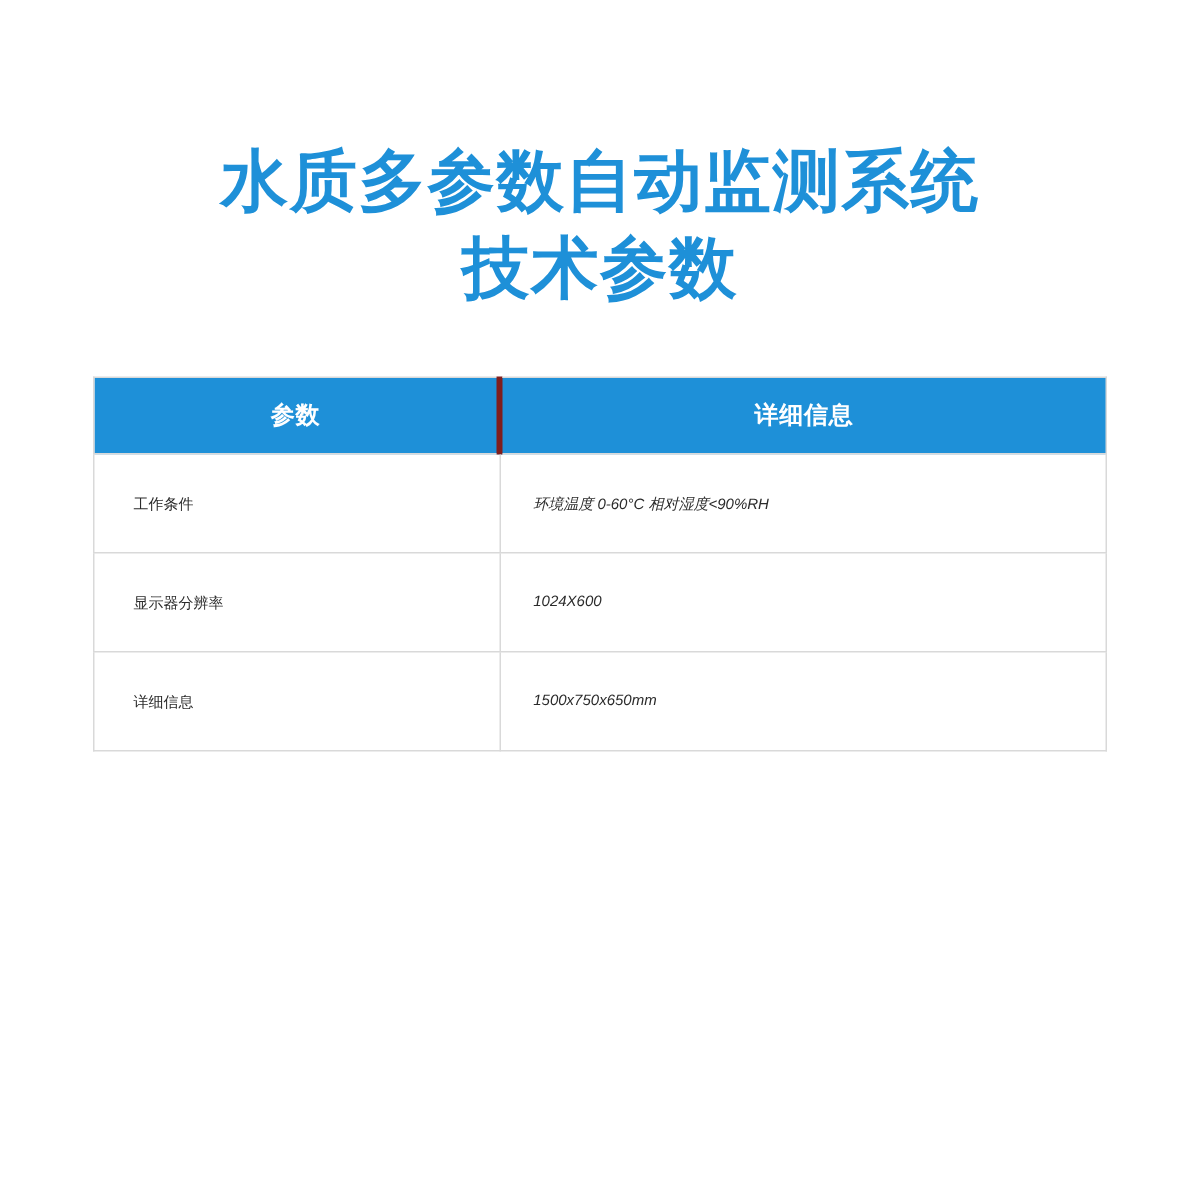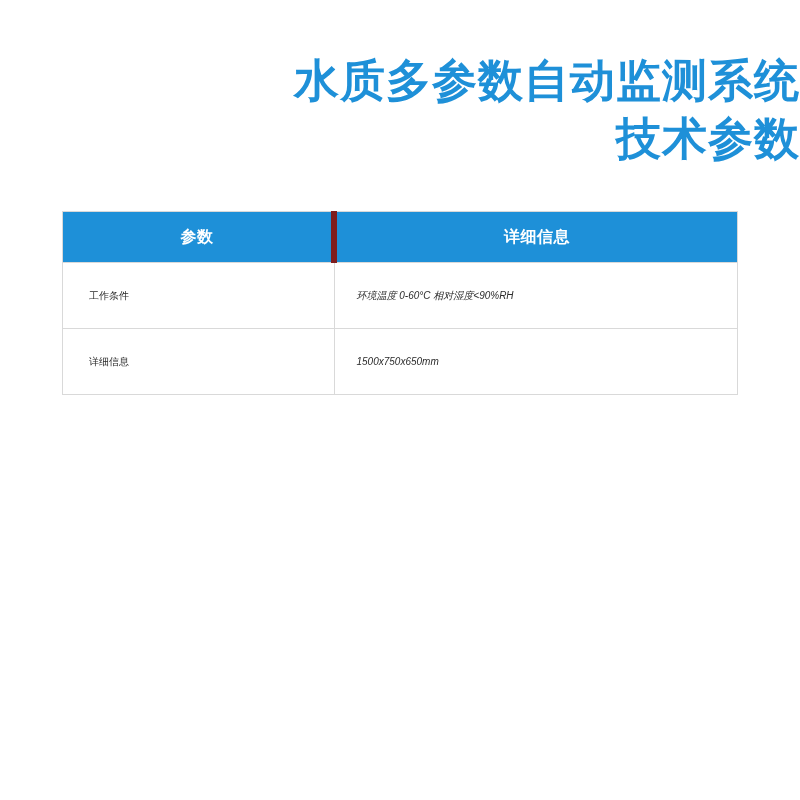--- a/index.html
+++ b/index.html
@@ -14,22 +14,22 @@
     -webkit-font-smoothing: antialiased;
   }
   .page {
     position: relative;
     width: 800px;
     height: 800px;
     box-sizing: border-box;
     background: #ffffff;
   }
   .title-block {
-    padding-top: 52px;
-    text-align: right;
+    padding-top: 92px;
+    text-align: center;
   }
   .title-line {
     color: #1e90d8;
     font-size: 45px;
     font-weight: bold;
     letter-spacing: 1px;
     line-height: 1.28;
   }
   .spec-table-wrap {
     margin: 44px auto 0 auto;
@@ -49,21 +49,21 @@
     color: #ffffff;
     font-size: 16px;
     font-weight: bold;
     height: 48px;
     text-align: center;
     border-color: #1e90d8;
     letter-spacing: 0.5px;
   }
   thead th.col-param {
     width: 266px;
-    border-right: 6px solid #7f1d1d;
+    border-right: 4px solid #7f1d1d;
   }
   tbody td {
     height: 63px;
     font-size: 10px;
     color: #2b2b2b;
     vertical-align: middle;
     background: #ffffff;
   }
   tbody td.cell-param {
     padding-left: 26px;
@@ -90,20 +90,24 @@
           <th class="col-param">参数</th>
           <th class="col-detail">详细信息</th>
         </tr>
       </thead>
       <tbody>
         <tr>
           <td class="cell-param">工作条件</td>
           <td class="cell-detail">环境温度 0-60°C 相对湿度&lt;90%RH</td>
         </tr>
         <tr>
+          <td class="cell-param">显示器分辨率</td>
+          <td class="cell-detail">1024X600</td>
+        </tr>
+        <tr>
           <td class="cell-param">详细信息</td>
           <td class="cell-detail">1500x750x650mm</td>
         </tr>
       </tbody>
     </table>
   </div>
 
 </div>
 
 </body></html>

